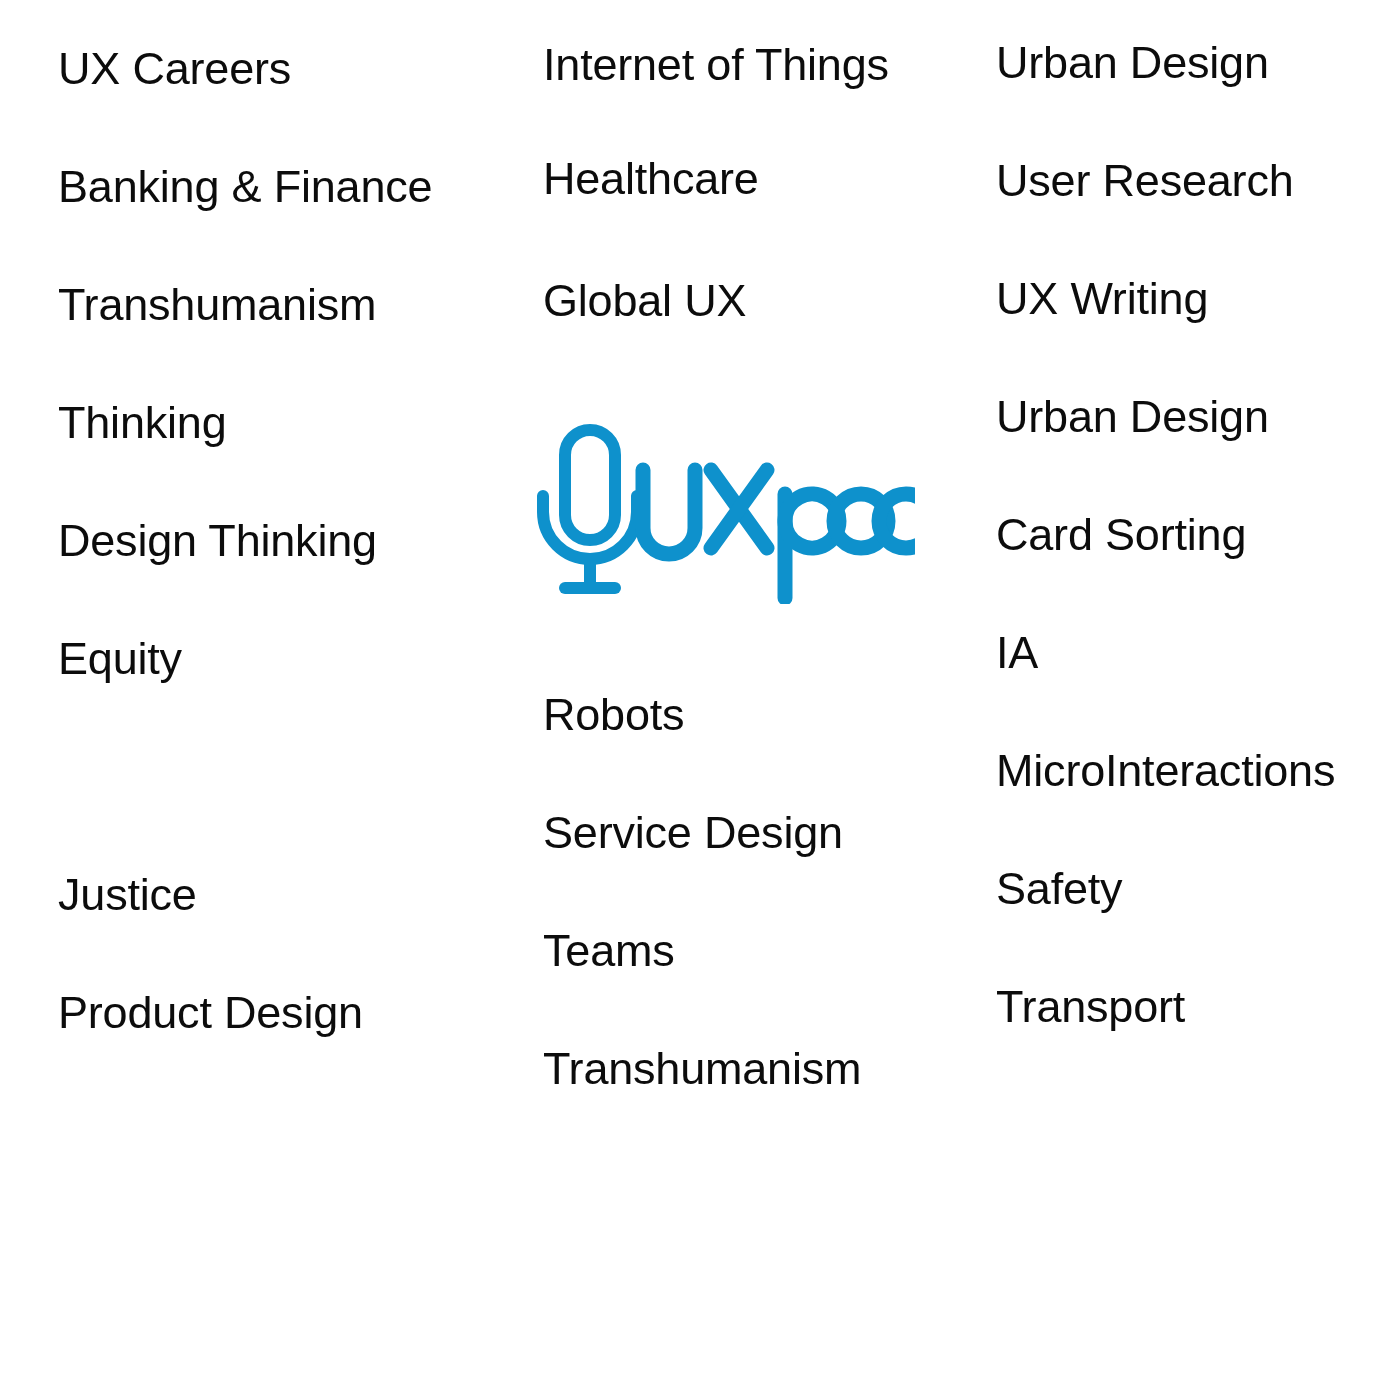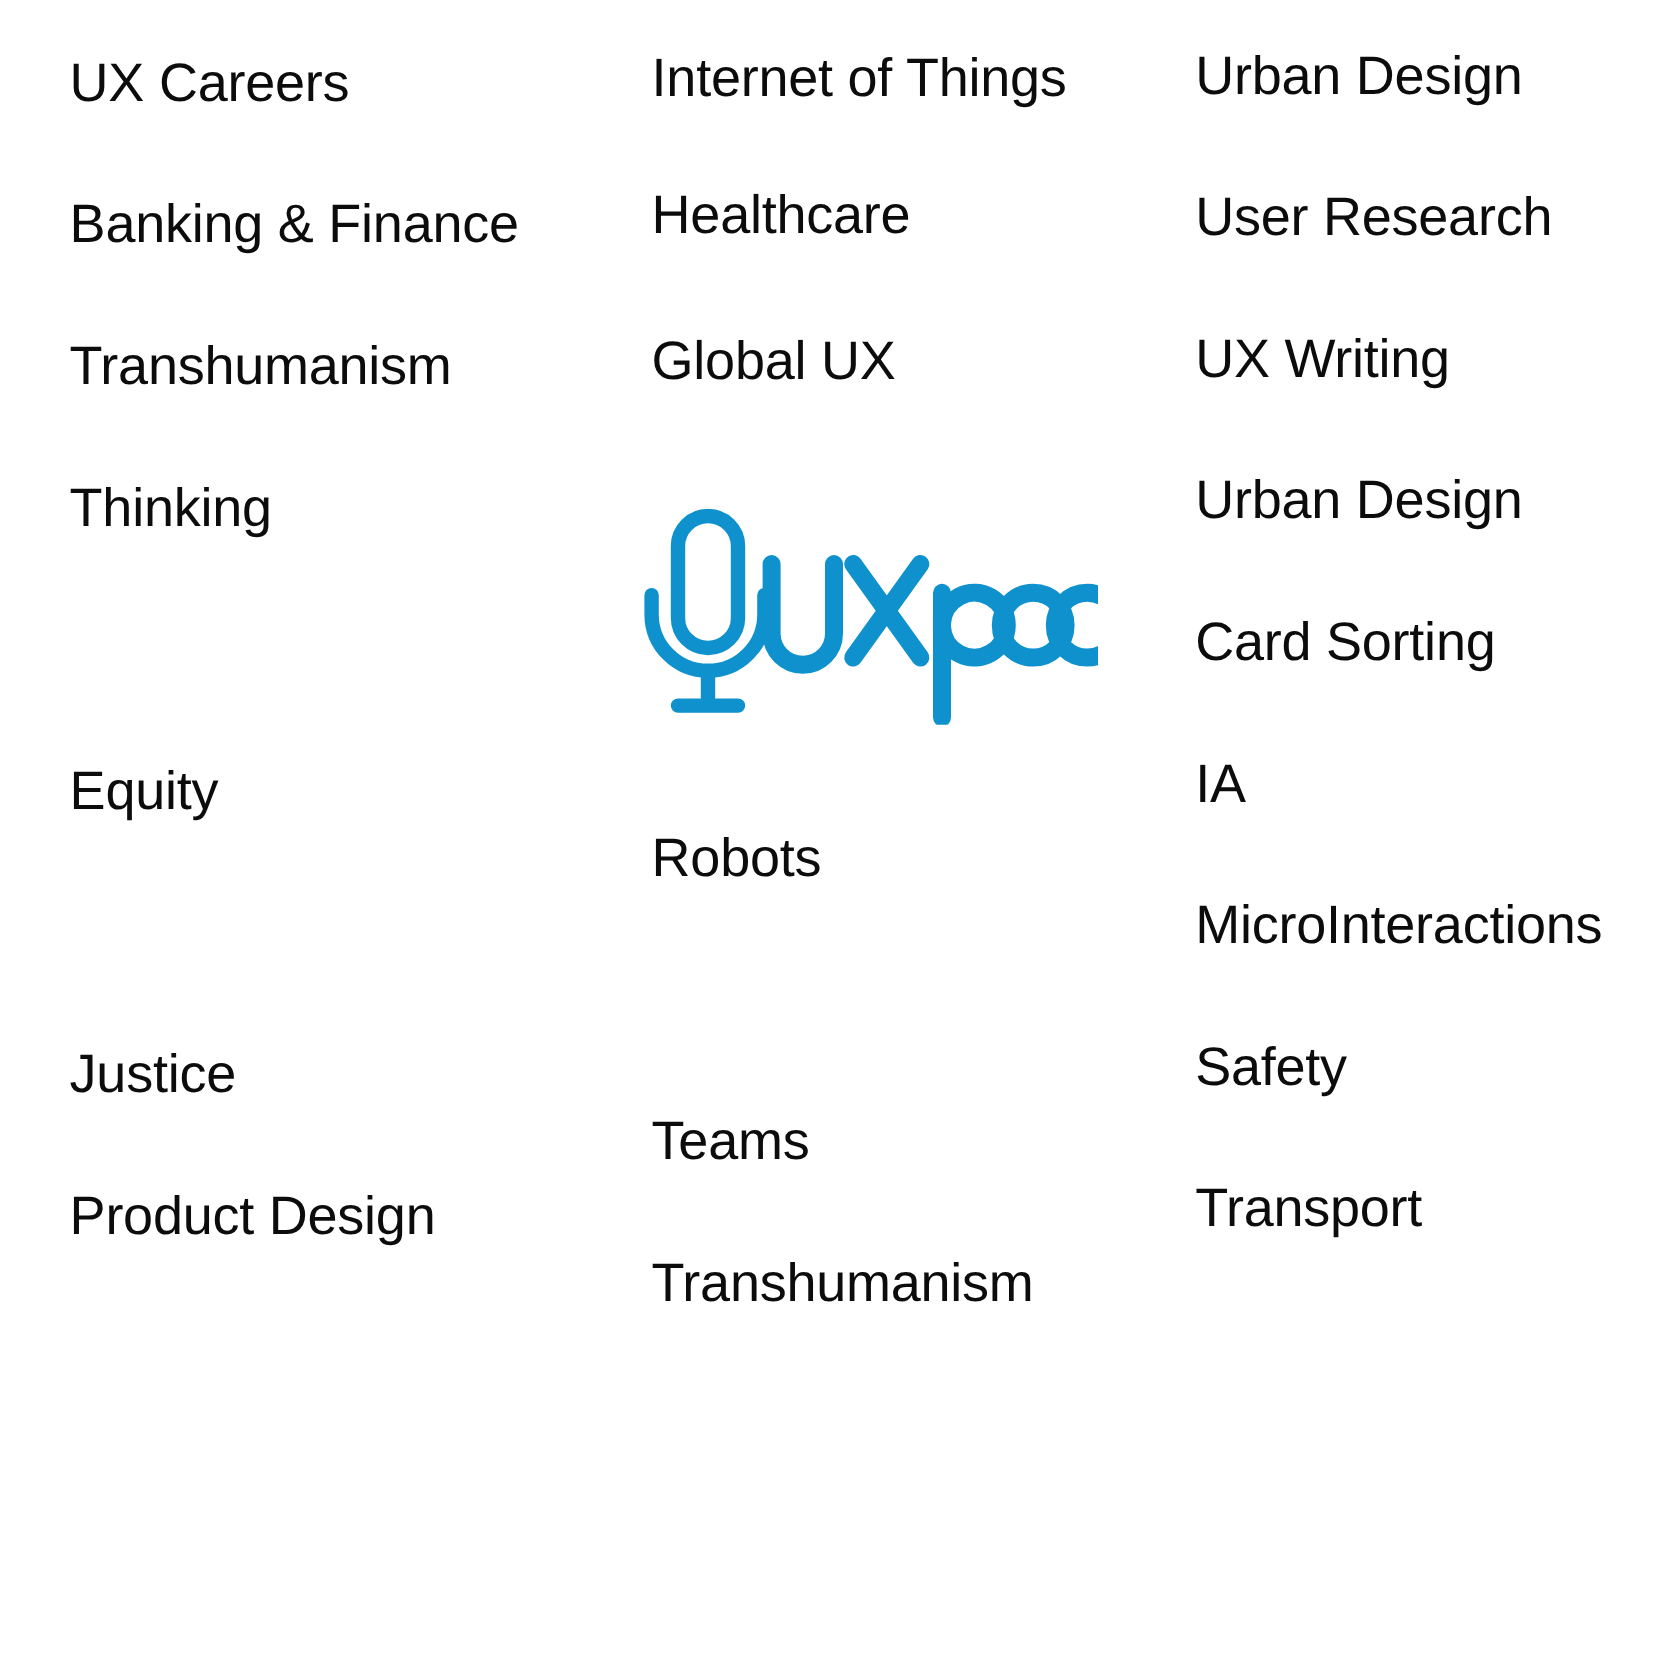--- a/index.html
+++ b/index.html
@@ -62,30 +62,32 @@
 </head>
 <body>
 
 <div id="board">
 
   <div class="column" id="col-1">
     <div class="topic" style="top:42px">UX Careers</div>
     <div class="topic" style="top:160px">Banking &amp; Finance</div>
     <div class="topic" style="top:278px">Transhumanism</div>
     <div class="topic" style="top:396px">Thinking</div>
+    <div class="topic" style="top:514px">Design Thinking</div>
     <div class="topic" style="top:632px">Equity</div>
     <div class="topic" style="top:868px">Justice</div>
     <div class="topic" style="top:986px">Product Design</div>
   </div>
 
   <div class="column" id="col-2">
     <div class="topic" style="top:38px">Internet of Things</div>
     <div class="topic" style="top:152px">Healthcare</div>
     <div class="topic" style="top:274px">Global UX</div>
     <div class="topic" style="top:688px">Robots</div>
+    <div class="topic" style="top:806px">Service Design</div>
     <div class="topic" style="top:924px">Teams</div>
     <div class="topic" style="top:1042px">Transhumanism</div>
   </div>
 
   <div class="column" id="col-3">
     <div class="topic" style="top:36px">Urban Design</div>
     <div class="topic" style="top:154px">User Research</div>
     <div class="topic" style="top:272px">UX Writing</div>
     <div class="topic" style="top:390px">Urban Design</div>
     <div class="topic" style="top:508px">Card Sorting</div>

